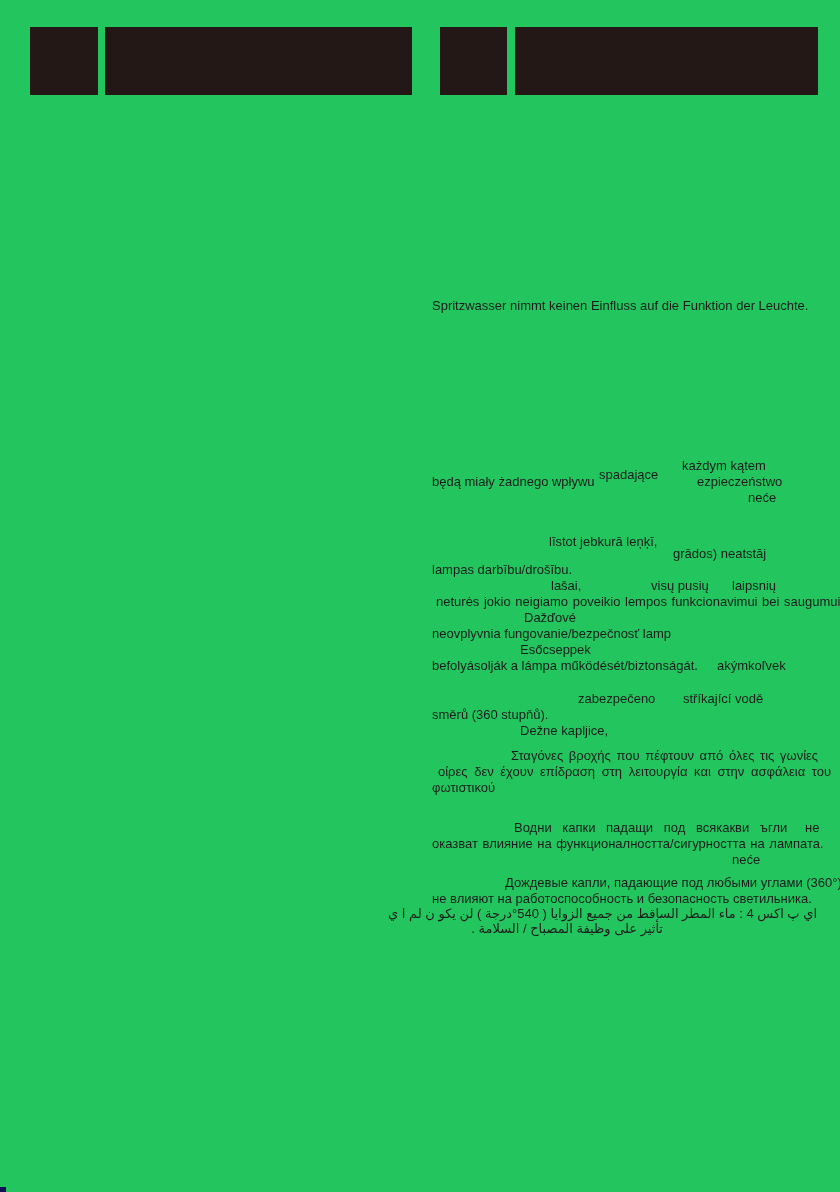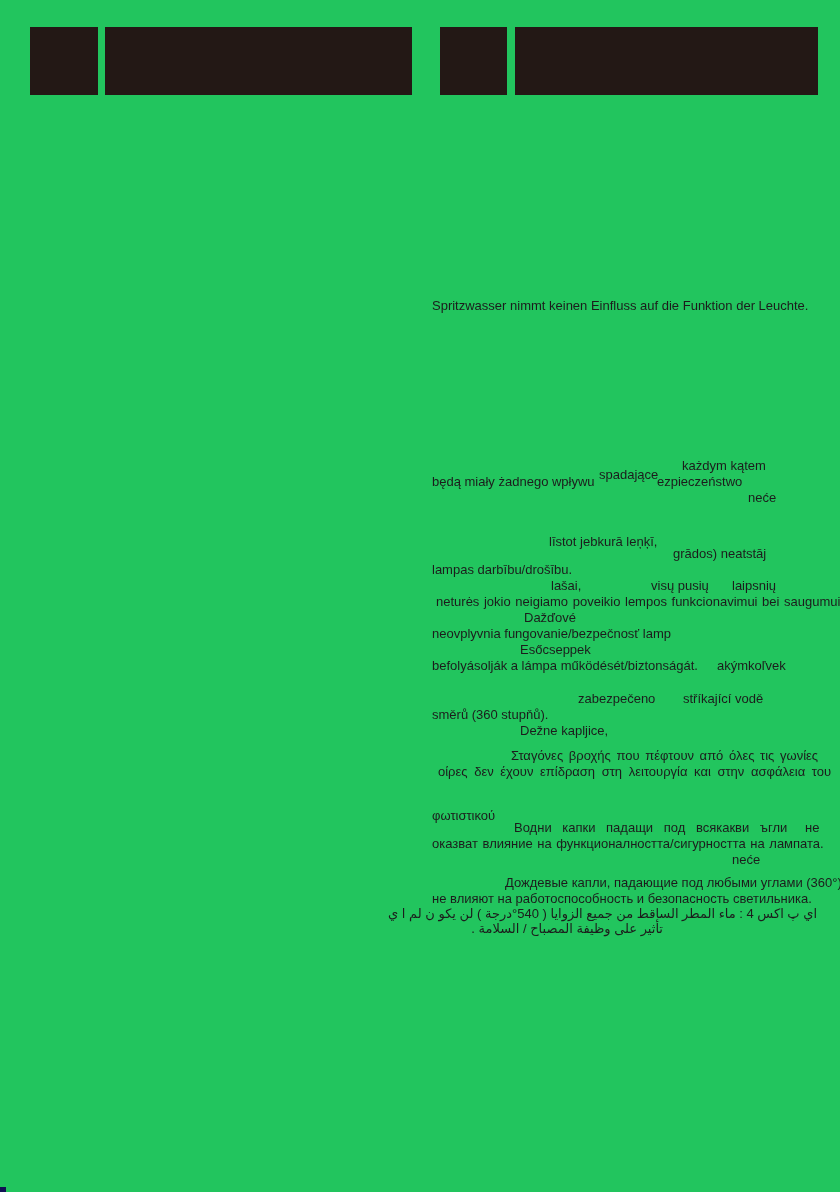--- a/index.html
+++ b/index.html
@@ -54,21 +54,21 @@
   <div class="block" style="left:440px;top:27px;width:67px;height:68px;"></div>
   <div class="block" style="left:515px;top:27px;width:303px;height:68px;"></div>
 
   <div>
 
     <span class="ln" style="left:432px;top:298px;">Spritzwasser nimmt keinen Einfluss auf die Funktion der Leuchte.</span>
 
     <span class="ln" style="left:599px;top:458px;margin-top:9px;">spadające</span>
     <span class="ln" style="left:682px;top:458px;">każdym kątem</span>
     <span class="ln" style="left:432px;top:474px;">będą miały żadnego wpływu</span>
-    <span class="ln" style="left:657px;top:474px;">ezpieczeństwo</span>
+    <span class="ln" style="left:697px;top:474px;">ezpieczeństwo</span>
     <span class="ln" style="left:748px;top:490px;">neće</span>
 
     <span class="ln" style="left:549px;top:534px;">līstot jebkurā leņķī,</span>
     <span class="ln" style="left:673px;top:546px;">grādos) neatstāj</span>
     <span class="ln" style="left:432px;top:562px;">lampas darbību/drošību.</span>
 
     <span class="ln" style="left:551px;top:578px;">lašai,</span>
     <span class="ln" style="left:651px;top:578px;">visų pusių</span>
     <span class="ln" style="left:732px;top:578px;">laipsnių</span>
     <span class="ln ws1" style="left:436px;top:594px;">neturės jokio neigiamo poveikio lempos funkcionavimui bei saugumui.</span>
@@ -81,21 +81,21 @@
     <span class="ln" style="left:432px;top:658px;">befolyásolják a lámpa működését/biztonságát.</span>
 
     <span class="ln" style="left:578px;top:691px;">zabezpečeno</span>
     <span class="ln" style="left:683px;top:691px;">stříkající  vodě</span>
     <span class="ln" style="left:432px;top:707px;">směrů (360 stupňů).</span>
 
     <span class="ln" style="left:520px;top:723px;">Dežne  kapljice,</span>
 
     <span class="ln ws2" style="left:511px;top:748px;">Σταγόνες βροχής που πέφτουν από όλες τις γωνίες</span>
     <span class="ln ws3" style="left:438px;top:764px;">οίρες  δεν έχουν επίδραση στη λειτουργία και στην ασφάλεια του</span>
-    <span class="ln" style="left:432px;top:808px;">φωτιστικού</span>
+    <span class="ln" style="left:432px;top:780px;">φωτιστικού</span>
 
     <span class="ln ws7" style="left:514px;top:820px;">Водни капки падащи под всякакви ъгли</span>
     <span class="ln" style="left:805px;top:820px;">не</span>
     <span class="ln ws1" style="left:432px;top:836px;">оказват влияние на функционалността/сигурността на лампата.</span>
     <span class="ln" style="left:732px;top:852px;">neće</span>
 
     <span class="ln" style="left:505px;top:875px;">Дождевые капли, падающие под любыми углами (360°),</span>
     <span class="ln" style="left:432px;top:891px;">не влияют на работоспособность и безопасность светильника.</span>
 
     <span class="ln ar" style="right:23px;top:906px;">ي ا مل ن وكي نل ( ةجرد°540 ) اياوزلا عيمج نم طقاسلا رطملا ءام : 4 سكا پ يا</span>

